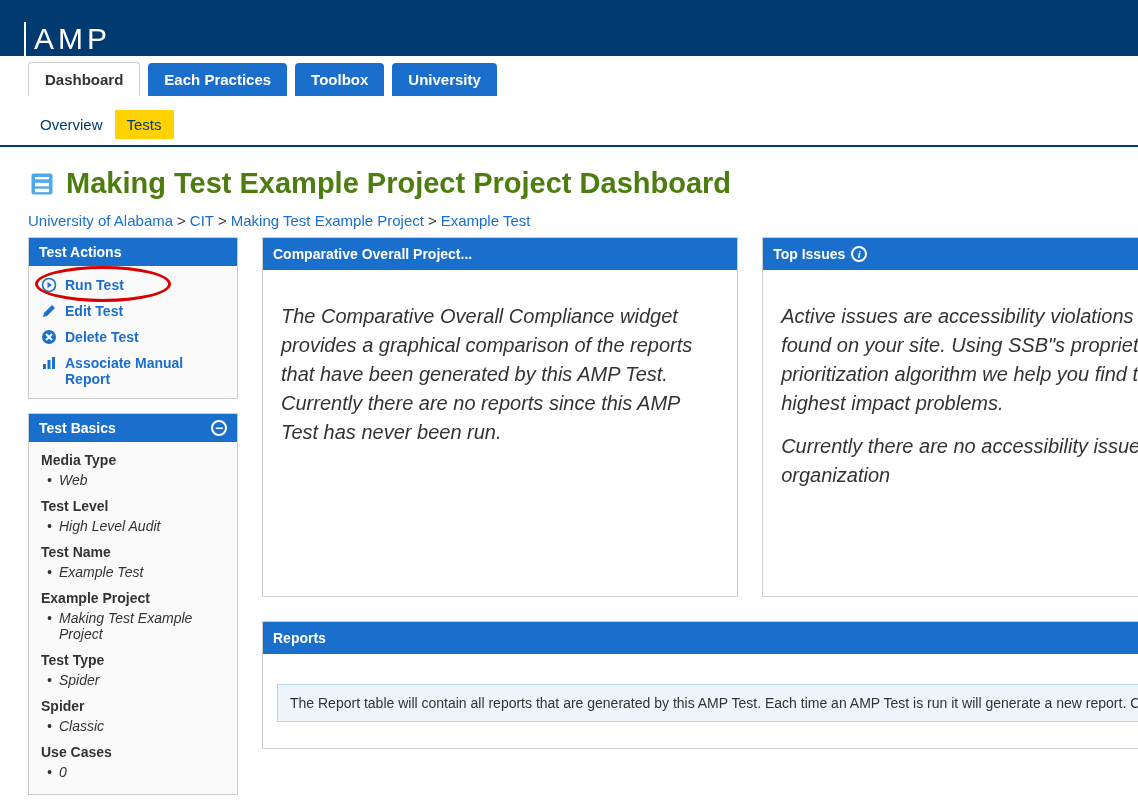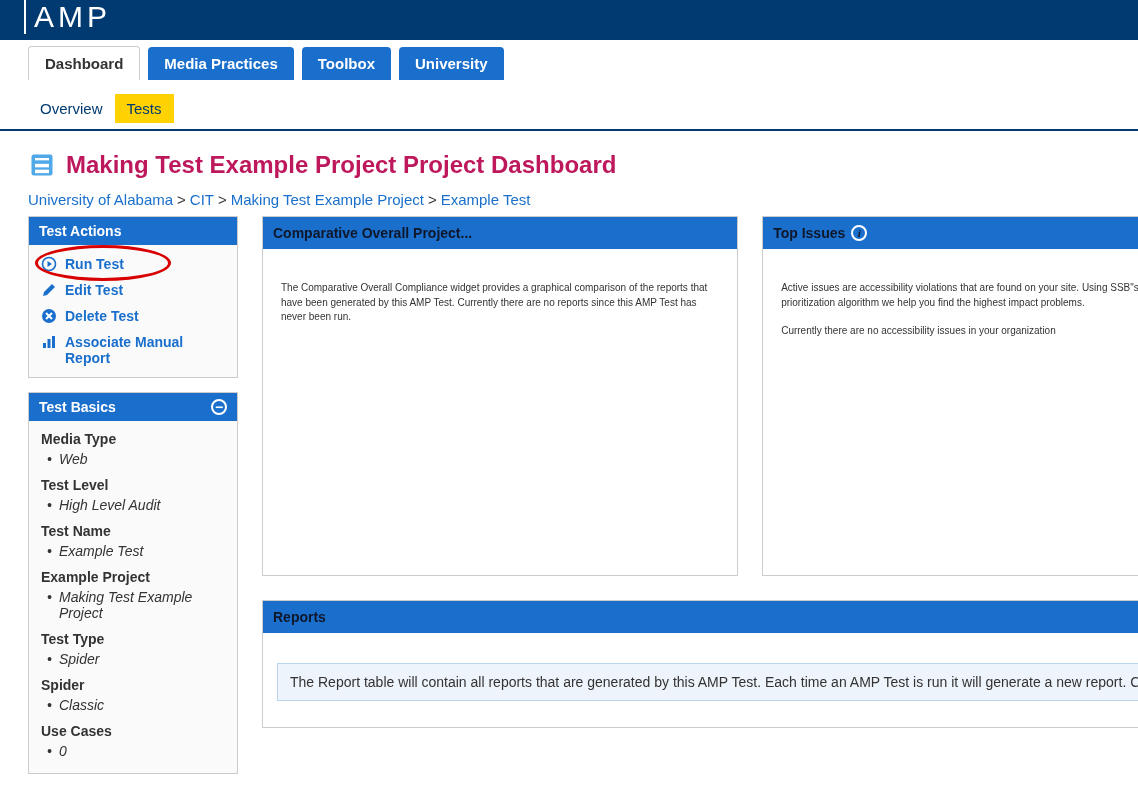--- a/index.html
+++ b/index.html
@@ -1,45 +1,45 @@
 <!DOCTYPE html>
 <html><head>
   <meta charset="utf-8">
   <style>
     * { box-sizing: border-box; margin: 0; padding: 0; }
     body { font-family: Arial, Helvetica, sans-serif; font-size: 14px; color: #333; background: #fff; }
 
-    .topbar { background: #003a70; height: 40px; display: flex; align-items: flex-start; padding: 0 24px; }
+    .topbar { background: #003a70; height: 56px; display: flex; align-items: flex-end; padding: 0 24px; }
     .logo { color: #fff; font-size: 30px; font-weight: 200; letter-spacing: 4px; border-left: 2px solid #fff; padding-left: 8px; font-family: "Helvetica Neue", Arial, sans-serif; }
 
     .tabbar { display: flex; gap: 8px; padding: 0 28px; margin-top: 6px; align-items: flex-end; }
     .tab { padding: 8px 16px; border-radius: 4px 4px 0 0; font-weight: bold; cursor: pointer; font-size: 15px; }
     .tab.active { background: #fff; color: #333; border: 1px solid #ccc; border-bottom: none; }
     .tab.inactive { background: #1a6fcc; color: #fff; }
 
     .subtabs { display: flex; gap: 0; padding: 14px 28px 6px; border-bottom: 2px solid #003a70; margin-bottom: 20px; }
     .subtab { padding: 6px 12px; font-weight: normal; cursor: pointer; font-size: 15px; color: #003a70; }
     .subtab.active { background: #ffd200; color: #003a70; }
 
     .content { padding: 0 28px; }
     .page-title-row { display: flex; align-items: center; gap: 10px; margin-bottom: 12px; }
     .page-title-icon { width: 28px; height: 28px; }
-    .page-title { font-size: 24px; font-weight: bold; color: #be185d; }
+    .page-title { font-size: 29px; font-weight: bold; color: #4d7c0f; }
 
     .breadcrumb { font-size: 15px; color: #1a6fcc; margin-bottom: 8px; }
     .breadcrumb a { color: #1a6fcc; text-decoration: none; }
     .breadcrumb .sep { color: #333; padding: 0 4px; }
 
     .main-layout { display: flex; gap: 24px; align-items: flex-start; }
     .sidebar { width: 210px; flex-shrink: 0; }
     .main-col { flex: 1; display: flex; flex-direction: column; gap: 24px; }
     .widgets-row { display: flex; gap: 24px; }
     .widget { flex: 1; border: 1px solid #ccc; background: #fff; min-height: 360px; display: flex; flex-direction: column; }
-    .widget-header { background: #1a6fcc; color: #0f172a; font-weight: bold; font-size: 14px; padding: 8px 10px; display: flex; align-items: center; gap: 6px; }
-    .widget-body { padding: 32px 18px 18px; font-size: 10px; color: #333; line-height: 1.45; }
+    .widget-header { background: #1a6fcc; color: #ffffff; font-weight: bold; font-size: 14px; padding: 8px 10px; display: flex; align-items: center; gap: 6px; }
+    .widget-body { padding: 32px 18px 18px; font-size: 20px; color: #333; line-height: 1.45; font-style: italic; }
     .widget-body p { margin-bottom: 14px; }
 
     .panel { border: 1px solid #ccc; background: #fafafa; margin-bottom: 14px; }
     .panel-header { background: #1a6fcc; color: #fff; font-weight: bold; font-size: 14px; padding: 6px 10px; display: flex; justify-content: space-between; align-items: center; }
     .panel-body { padding: 6px 0; }
 
     .action-list { list-style: none; }
     .action-item { display: flex; align-items: flex-start; gap: 8px; padding: 5px 12px; cursor: pointer; }
     .action-item .icn { width: 16px; height: 16px; display: inline-flex; align-items: center; justify-content: center; flex-shrink: 0; }
     .action-item .lbl { color: #1a6fcc; font-weight: bold; font-size: 14px; }
@@ -64,21 +64,21 @@
   </style>
 </head>
 <body>
 
 <div class="topbar">
   <div class="logo">AMP</div>
 </div>
 
 <div class="tabbar">
   <div class="tab active">Dashboard</div>
-  <div class="tab inactive">Media Practices</div>
+  <div class="tab inactive">Each Practices</div>
   <div class="tab inactive">Toolbox</div>
   <div class="tab inactive">University</div>
 </div>
 
 <div class="subtabs">
   <div class="subtab">Overview</div>
   <div class="subtab active">Tests</div>
 </div>
 
 <div class="content">

